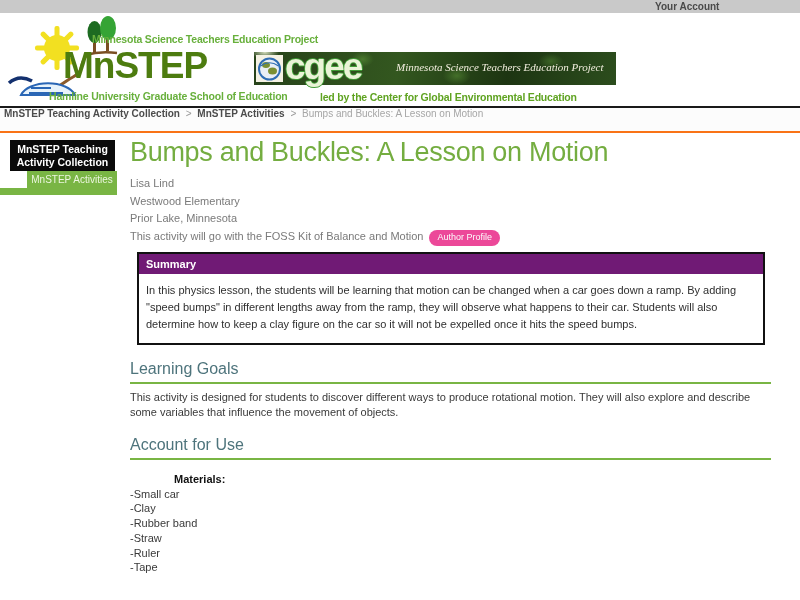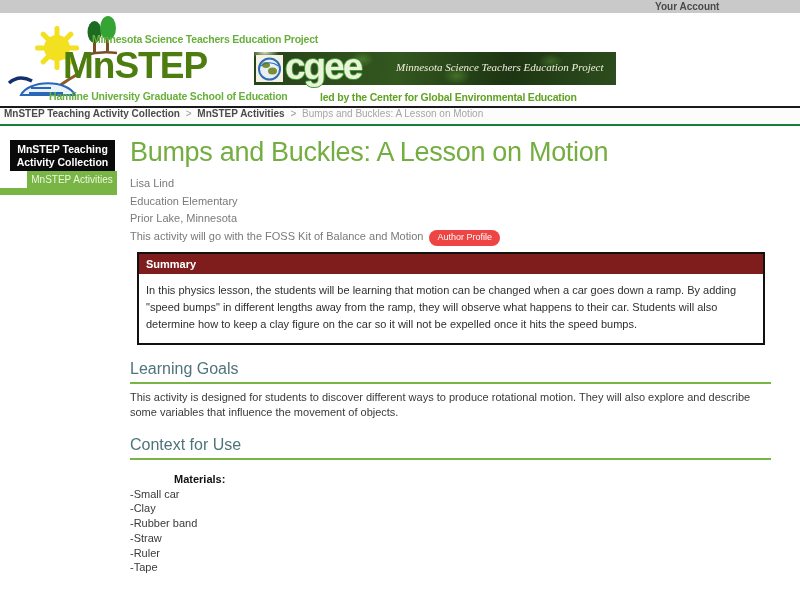--- a/index.html
+++ b/index.html
@@ -35,45 +35,45 @@
   #cgee-word { position:absolute; left:31px; top:-6px; font-size:37px; font-weight:bold;
                letter-spacing:-2px; color:#eaf3d7;
                text-shadow:-1px 0 #3f9b35, 1px 0 #3f9b35, 0 -1px #3f9b35, 0 1px #3f9b35; }
   #cgee-tag { position:absolute; left:142px; top:9px; width:215px;
               font-family:"Liberation Serif", serif; font-style:italic; font-size:11px;
               color:#f3efdf; }
   .hdr-ledby { position:absolute; left:320px; top:78px; font-size:10.5px; font-weight:bold;
                color:#5fa321; letter-spacing:-0.2px; }
 
   
-  #breadcrumb { position:absolute; left:0; top:106px; width:800px; height:20px;
-    background:#fcfcfc; border-top:2px solid #1a1a1a; border-bottom:2px solid #15803d;
+  #breadcrumb { position:absolute; left:0; top:106px; width:800px; height:27px;
+    background:#fcfcfc; border-top:2px solid #1a1a1a; border-bottom:2px solid #f97316;
     font-size:10px; line-height:12px; padding-left:4px; white-space:nowrap; }
   #breadcrumb a { color:#4c4c4c; text-decoration:none; font-weight:bold; }
   #breadcrumb .sep { color:#999; margin:0 3px; }
   #breadcrumb .current { color:#a6a6a6; }
 
   
   #sidebar { position:absolute; left:0; top:140px; width:117px; }
   #sb-collection { margin-left:10px; width:105px; background:#0a0a0a; color:#fff;
      font-size:10.5px; font-weight:bold; text-align:center; line-height:12.5px; padding:3px 2px; cursor:pointer; }
   #sb-activities { margin-left:27px; width:90px; height:17px; background:#79b544; color:#ecf6df;
      font-size:10px; text-align:center; line-height:17px; cursor:pointer; }
   #sb-bar { width:117px; height:7px; background:#79b544; }
 
   
   #main { position:absolute; left:130px; top:121px; width:641px; }
   #page-title { margin-top:16px; font-size:27px; font-weight:normal; color:#74ad40;
                 letter-spacing:-0.3px; line-height:30px; }
   #author-block { margin-top:8px; font-size:11px; color:#7a7a7a; line-height:17.5px; }
-  #author-profile-btn { display:inline-block; margin-left:6px; background:#ef4444; color:#fcfcfc;
+  #author-profile-btn { display:inline-block; margin-left:6px; background:#ec4899; color:#fcfcfc;
      font-size:9px; line-height:9px; padding:3px 8px 4px; border-radius:9px; cursor:pointer; }
 
   #summary-box { margin:6px 0 0 7px; width:628px; border:2px solid #111; }
-  #summary-head { background:#7f1d1d; color:#fff; font-size:11px; font-weight:bold;
+  #summary-head { background:#701a75; color:#fff; font-size:11px; font-weight:bold;
                   padding:4px 8px 4px 7px; }
   #summary-body { padding:8px 16px 10px 7px; font-size:11px; line-height:17px; color:#2f2f2f; }
 
   .section h2 { margin-top:14px; font-size:16px; font-weight:normal; color:#4e747c; line-height:19px; }
   .section .rule { height:2px; background:#79b544; margin-top:4px; }
   .section p { margin-top:6px; font-size:11px; line-height:15.5px; color:#3a3a3a; }
 
   #materials { margin-top:11px; }
   #materials-heading { font-size:11px; font-weight:bold; color:#111; line-height:16px;margin-left:44px; }
   .mat-item { font-size:11px; color:#3a3a3a; line-height:14.8px; }
@@ -148,40 +148,40 @@
     <div id="sb-collection">MnSTEP Teaching Activity Collection</div>
     <div id="sb-activities">MnSTEP Activities</div>
     <div id="sb-bar"></div>
   </aside>
 
   <main id="main">
     <h1 id="page-title">Bumps and Buckles: A Lesson on Motion</h1>
 
     <div id="author-block">
       <div>Lisa Lind</div>
-      <div>Education Elementary</div>
+      <div>Westwood Elementary</div>
       <div>Prior Lake, Minnesota</div>
       <div>
         <span>This activity will go with the FOSS Kit of Balance and Motion</span><span id="author-profile-btn">Author Profile</span>
       </div>
     </div>
 
     <div id="summary-box">
       <div id="summary-head">Summary</div>
       <div id="summary-body">In this physics lesson, the students will be learning that motion can be changed when a car goes down a ramp. By adding "speed bumps" in different lengths away from the ramp, they will observe what happens to their car. Students will also determine how to keep a clay figure on the car so it will not be expelled once it hits the speed bumps.</div>
     </div>
 
     <div class="section">
       <h2>Learning Goals</h2>
       <div class="rule"></div>
       <p>This activity is designed for students to discover different ways to produce rotational motion. They will also explore and describe some variables that influence the movement of objects.</p>
     </div>
 
     <div class="section">
-      <h2>Context for Use</h2>
+      <h2>Account for Use</h2>
       <div class="rule"></div>
     </div>
 
     <div id="materials">
       <div id="materials-heading">Materials:</div>
       <div class="mat-item">-Small car</div>
       <div class="mat-item">-Clay</div>
       <div class="mat-item">-Rubber band</div>
       <div class="mat-item">-Straw</div>
       <div class="mat-item">-Ruler</div>

